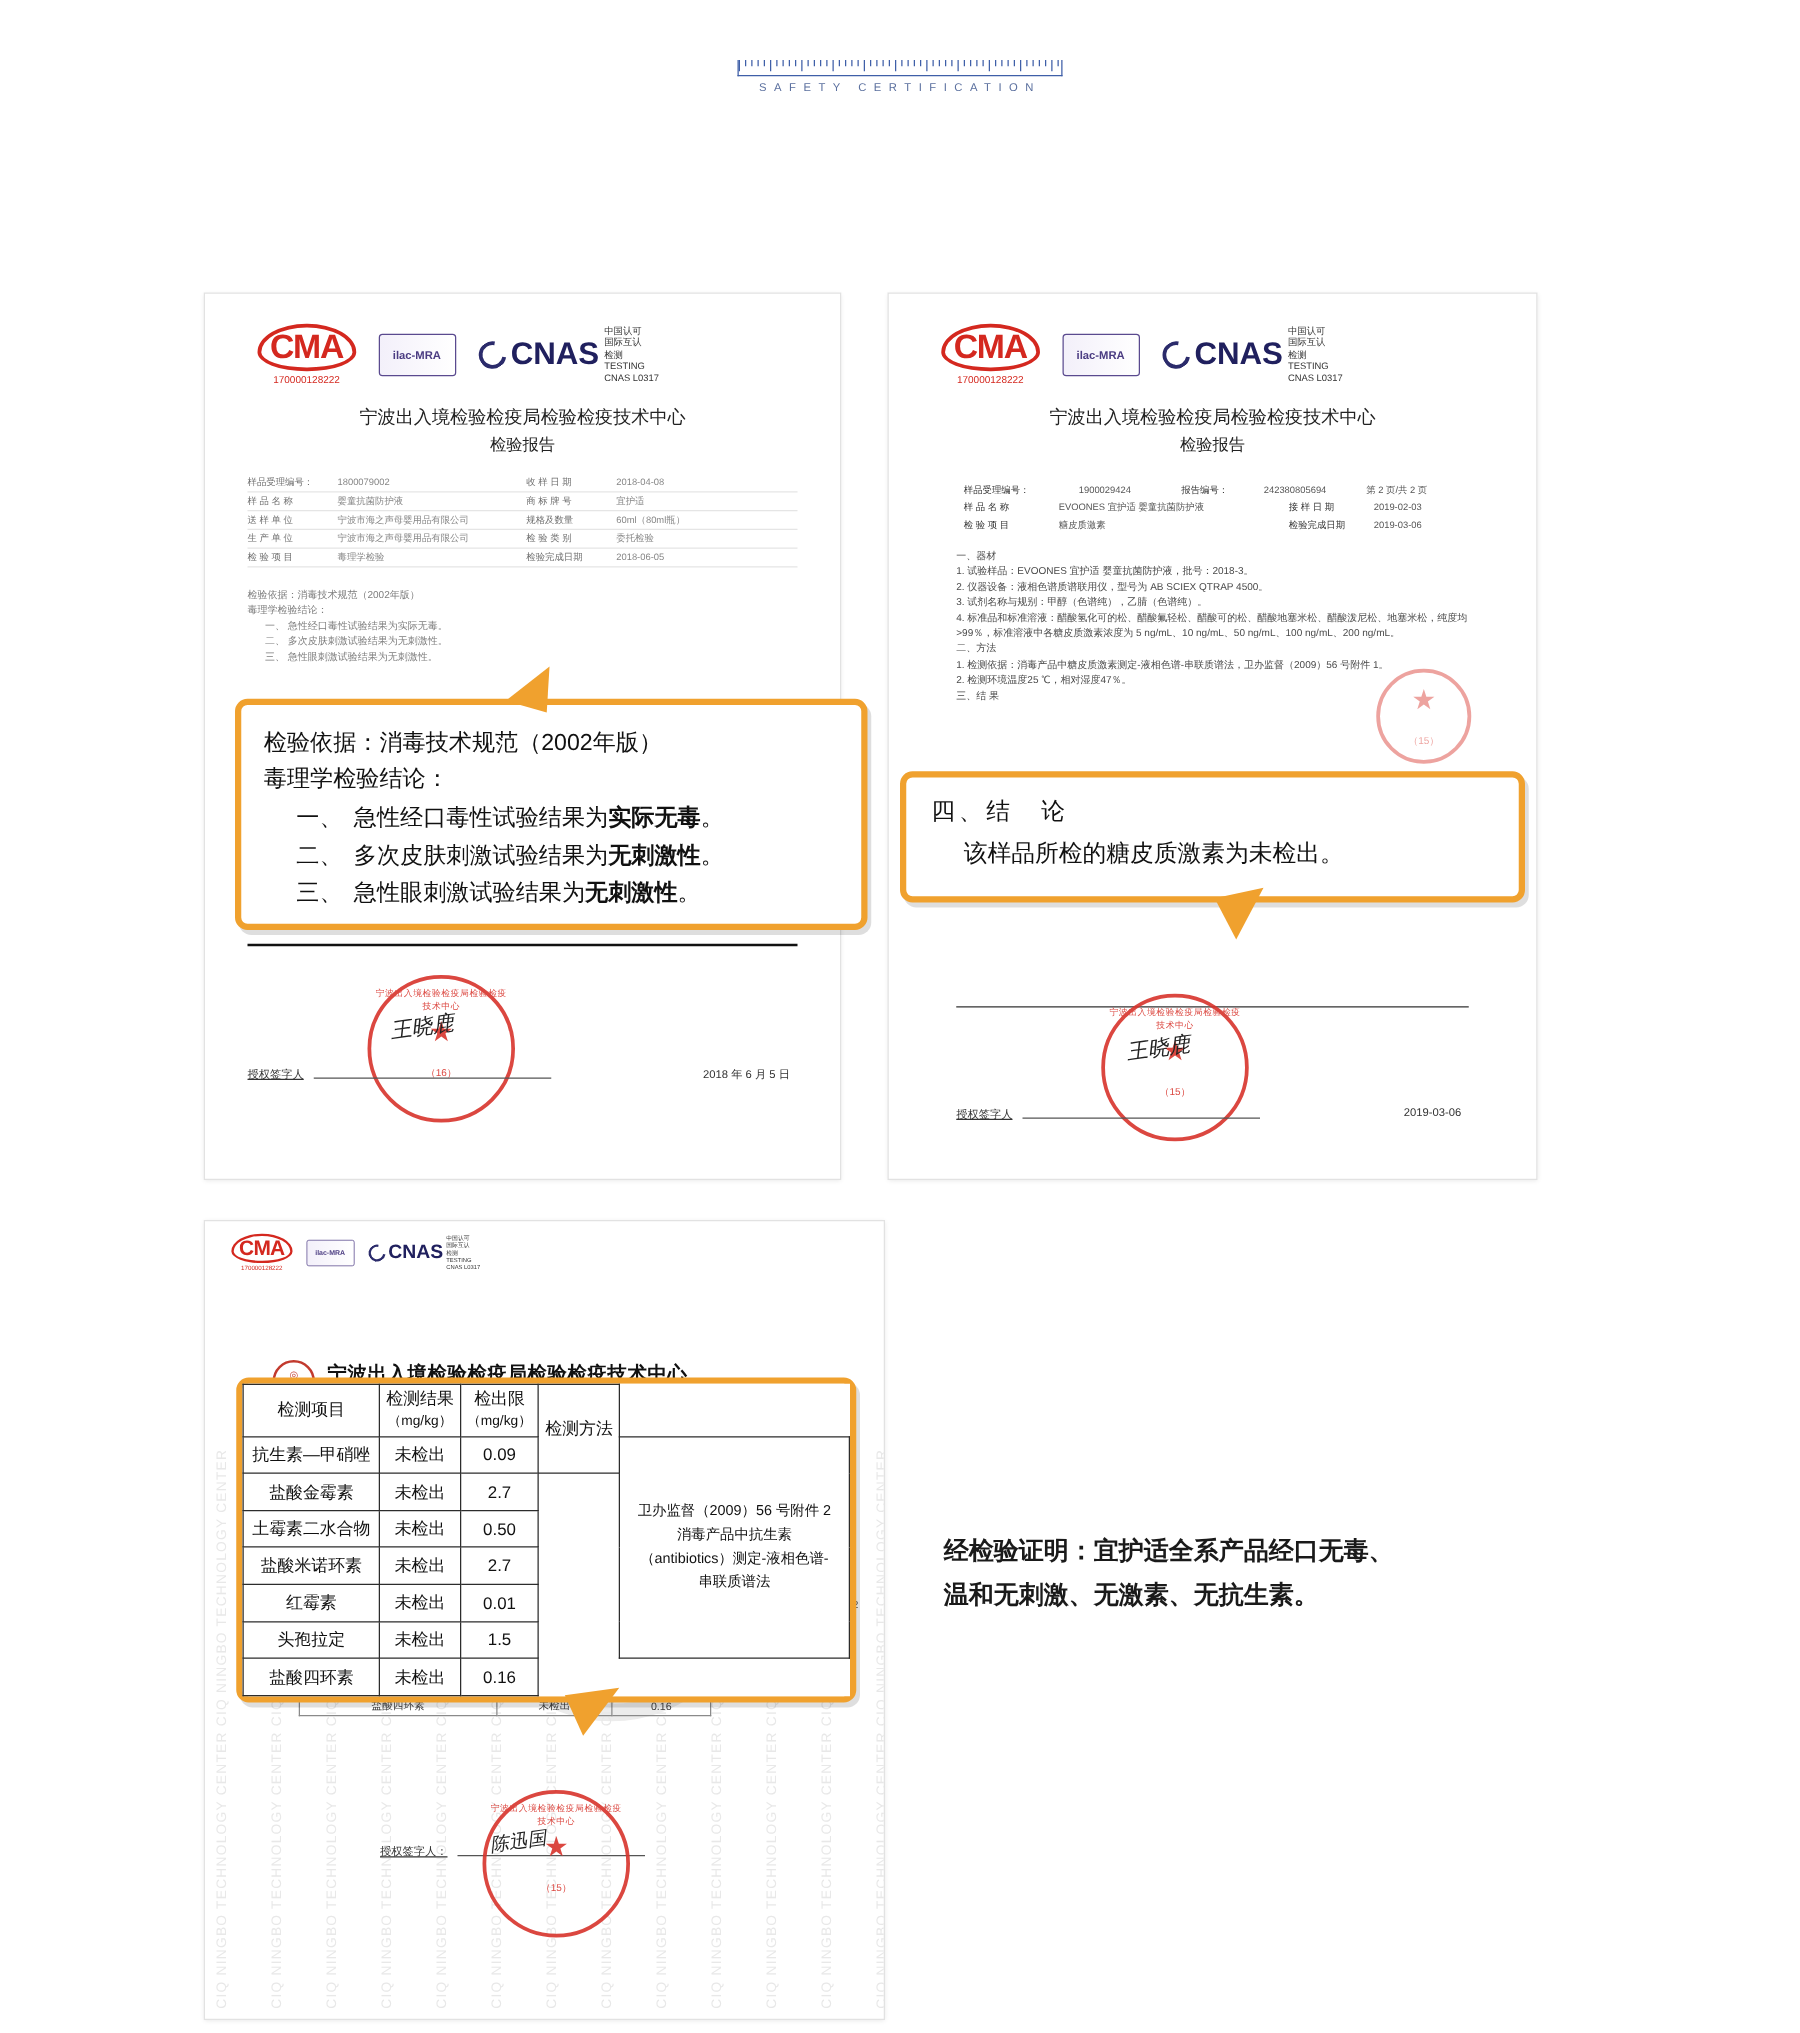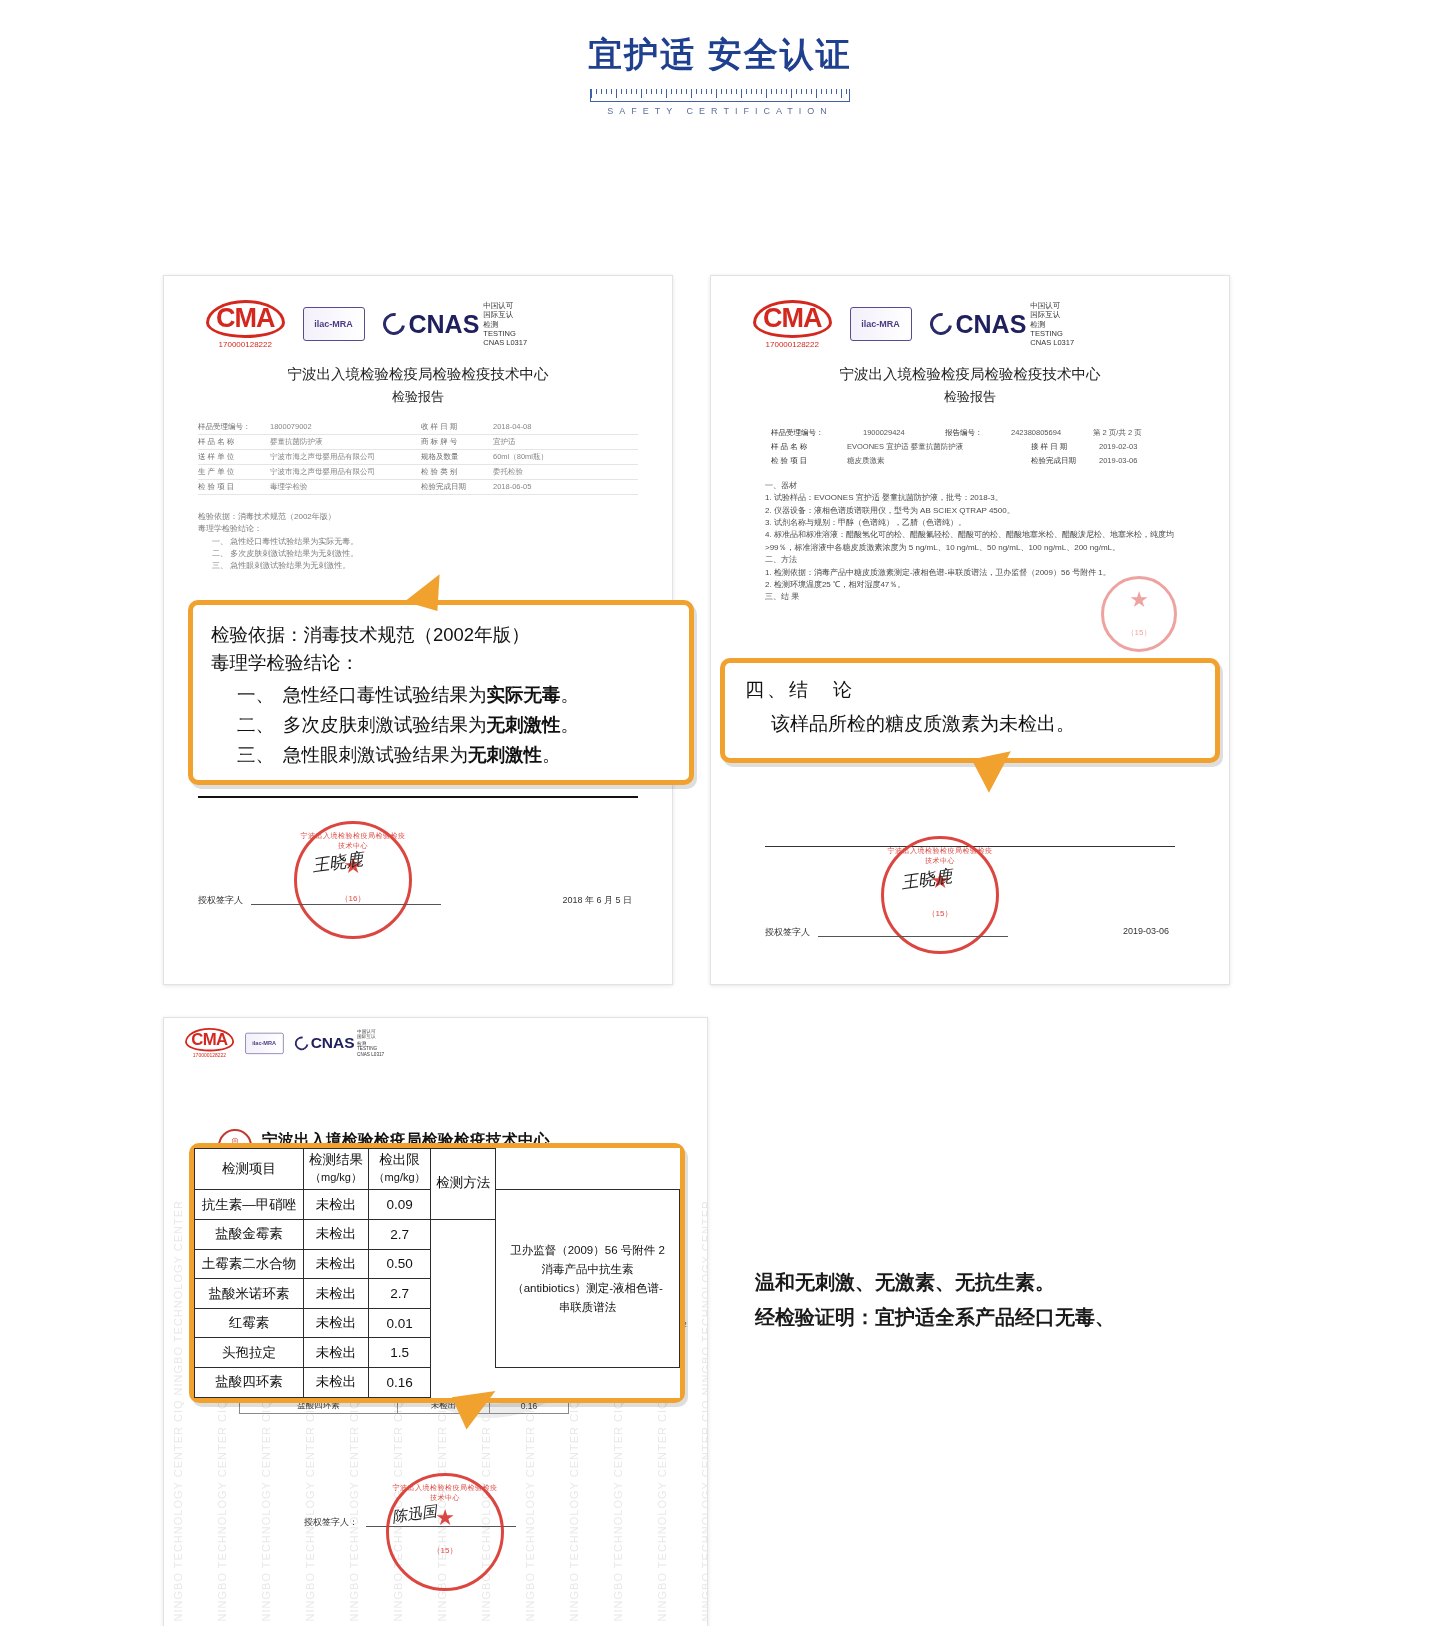--- a/index.html
+++ b/index.html
@@ -234,24 +234,25 @@
     color: #222;
     font-family: "Liberation Serif", serif;
     font-style: italic;
     font-size: 17px;
     transform: rotate(-8deg);
   }
 
   .sign-line {
     position: absolute;
     display: flex;
-    align-items: center;
+    align-items: flex-start;
     gap: 8px;
     font-size: 9px;
     color: #333;
+    text-decoration: underline;
   }
   .sign-line .rule { width: 190px; border-bottom: 1px solid #555; height: 10px; }
   .date-txt { position: absolute; font-size: 9px; color: #333; }
 
   
   .wm {
     position: absolute;
     inset: 0;
     overflow: hidden;
     pointer-events: none;
@@ -316,21 +317,20 @@
     font-size: 20px;
     line-height: 1.75;
     color: #1a1a1a;
     font-weight: bold;
   }
 </style>
 </head>
 <body>
 
 <div class="page-header">
-  <div class="page-title">宜护适 安全认证</div>
   <div class="title-rule-wrap">
     <div class="title-rule" id="titleRule">
         <div class="tick" style="left: 0px; height: 9px;"></div>
         <div class="tick" style="left: 5px; height: 5px;"></div>
         <div class="tick" style="left: 10px; height: 5px;"></div>
         <div class="tick" style="left: 15px; height: 5px;"></div>
         <div class="tick" style="left: 20px; height: 5px;"></div>
         <div class="tick" style="left: 25px; height: 9px;"></div>
         <div class="tick" style="left: 30px; height: 5px;"></div>
         <div class="tick" style="left: 35px; height: 5px;"></div>
@@ -727,17 +727,17 @@
           <tr>
             <td>盐酸四环素</td>
             <td>未检出</td>
             <td>0.16</td>
           </tr>
         </tbody>
       </table>
   </div>
 
   <div class="final-note">
+    <div>经检验证明：宜护适全系产品经口无毒、</div>
     <div>温和无刺激、无激素、无抗生素。</div>
-    <div>经检验证明：宜护适全系产品经口无毒、</div>
   </div>
 
 </div>
 
 </body></html>

